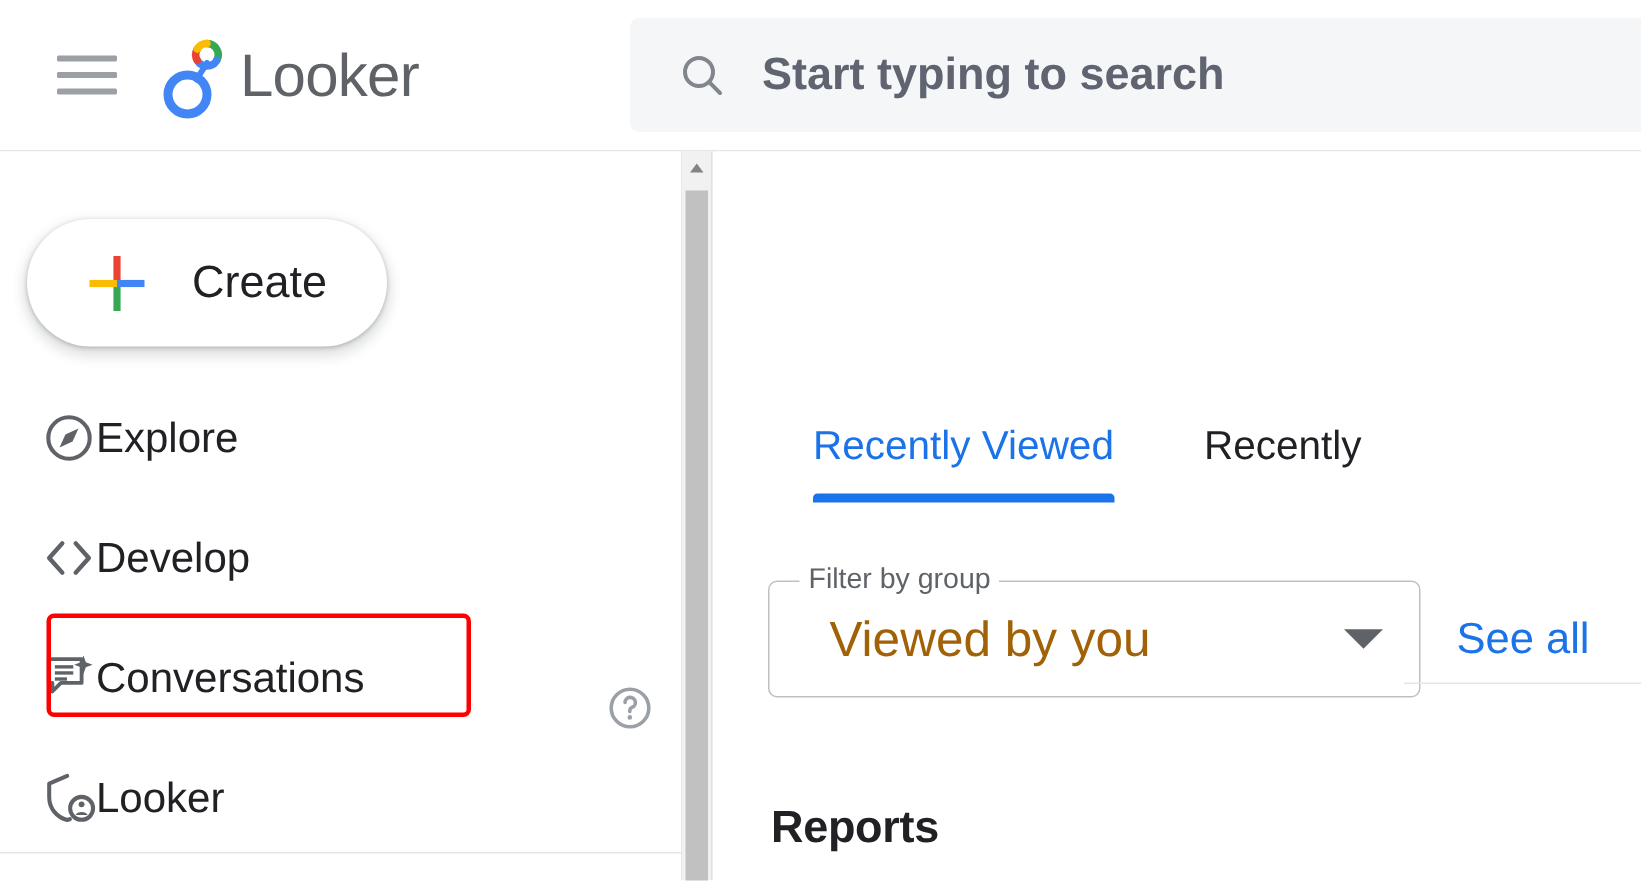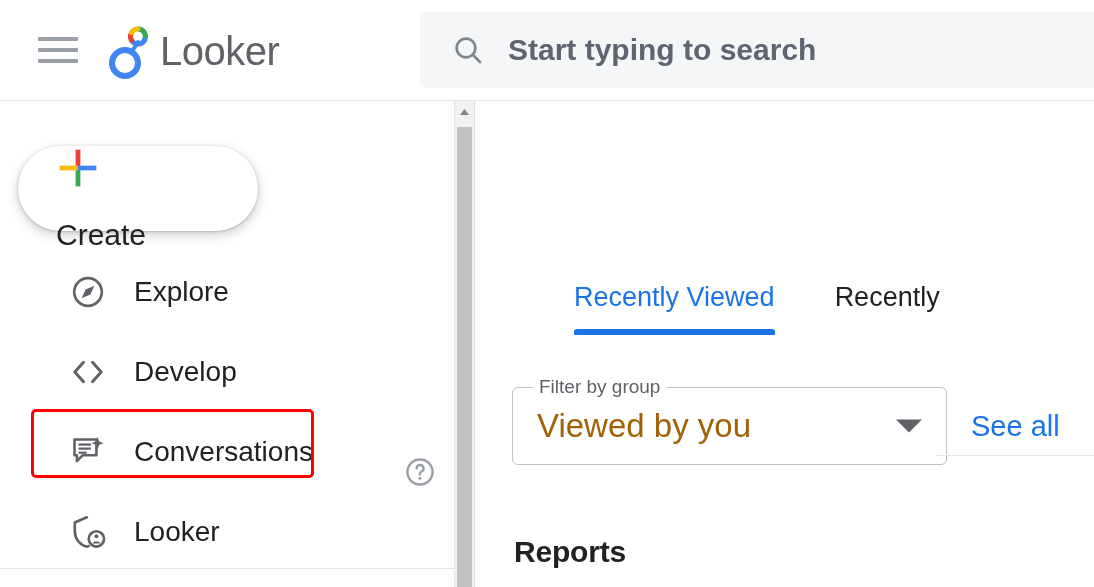--- a/index.html
+++ b/index.html
@@ -44,31 +44,30 @@
 
   
   .sidebar {
     position:absolute; left:0; top:101px; width:455px; height:486px;
     background:#ffffff; border-right:1px solid #e4e6e8;
   }
   .create-btn {
     position:absolute; left:18px; top:45px; width:240px; height:85px;
     background:#ffffff; border-radius:44px;
     box-shadow:0 1px 3px rgba(60,64,67,.30), 0 4px 8px 3px rgba(60,64,67,.15);
-    display:flex; gap:28px; padding-left:38px;
-    cursor:pointer;
-    flex-direction:column;
+    display:flex; align-items:center; gap:28px; padding-left:38px;
+    cursor:pointer;
   }
   .plus-icon { width:44px; height:44px; flex:none; }
   .create-label { font-size:30px; color:#202124; font-weight:400; }
 
   .nav { position:absolute; left:0; top:163px; width:455px; }
   .nav-item {
     position:relative; height:56px; margin:0 0 24px 0;
-    display:flex; align-items:center; padding-left:70px; gap:28px;
+    display:flex; align-items:center; padding-left:28px; 
     cursor:pointer;
   }
   .nav-item .nav-icon { width:36px; height:36px; flex:none; display:block; }
   .nav-item .nav-label { font-size:28px; color:#202124; font-weight:400; white-space:nowrap; }
 
   .nav-item.highlight { margin-bottom:24px; }
   .nav-item.highlight::before {
     content:""; position:absolute;
     left:31px; top:-15px; width:277px; height:63px;
     border:3px solid #ff0000; border-radius:5px;
@@ -100,40 +99,40 @@
     background:#c1c1c1; cursor:grab;
   }
 
   
   .main {
     position:absolute; left:476px; top:101px;
     width:618px; height:486px; background:#ffffff;
   }
   .tabs {
     position:absolute; left:66px; top:181px;
-    display:flex; align-items:center; gap:60px;margin-left:32px;
+    display:flex; align-items:center; gap:60px;
   }
   .tab {
     position:relative; padding-bottom:22px; cursor:pointer;
     font-size:27px; font-weight:400; color:#202124; white-space:nowrap;
   }
   .tab.active { color:#1a73e8; }
   .tab.active::after {
     content:""; position:absolute; left:0; right:0; bottom:0;
     height:6px; background:#1a73e8; border-radius:3px 3px 0 0;
   }
 
   .filter-row {
     position:absolute; left:36px; top:286px;
     display:flex; align-items:center; gap:24px;
   }
   .select-field {
     position:relative; width:435px; height:78px;
     border:1px solid #bdc1c6; border-radius:6px;
-    display:flex; align-items:center; padding:0 24px;
+    display:flex; align-items:center; padding:0 40px;
     cursor:pointer; background:#fff;
   }
   .select-legend {
     position:absolute; left:20px; top:-11px;
     background:#ffffff; padding:0 6px;
     font-size:19px; color:#5f6368; line-height:1; white-space:nowrap;
   }
   .select-value { font-size:33px; color:#a16207; font-weight:400; }
   .select-arrow {
     position:absolute; right:24px; top:50%; transform:translateY(-50%);

